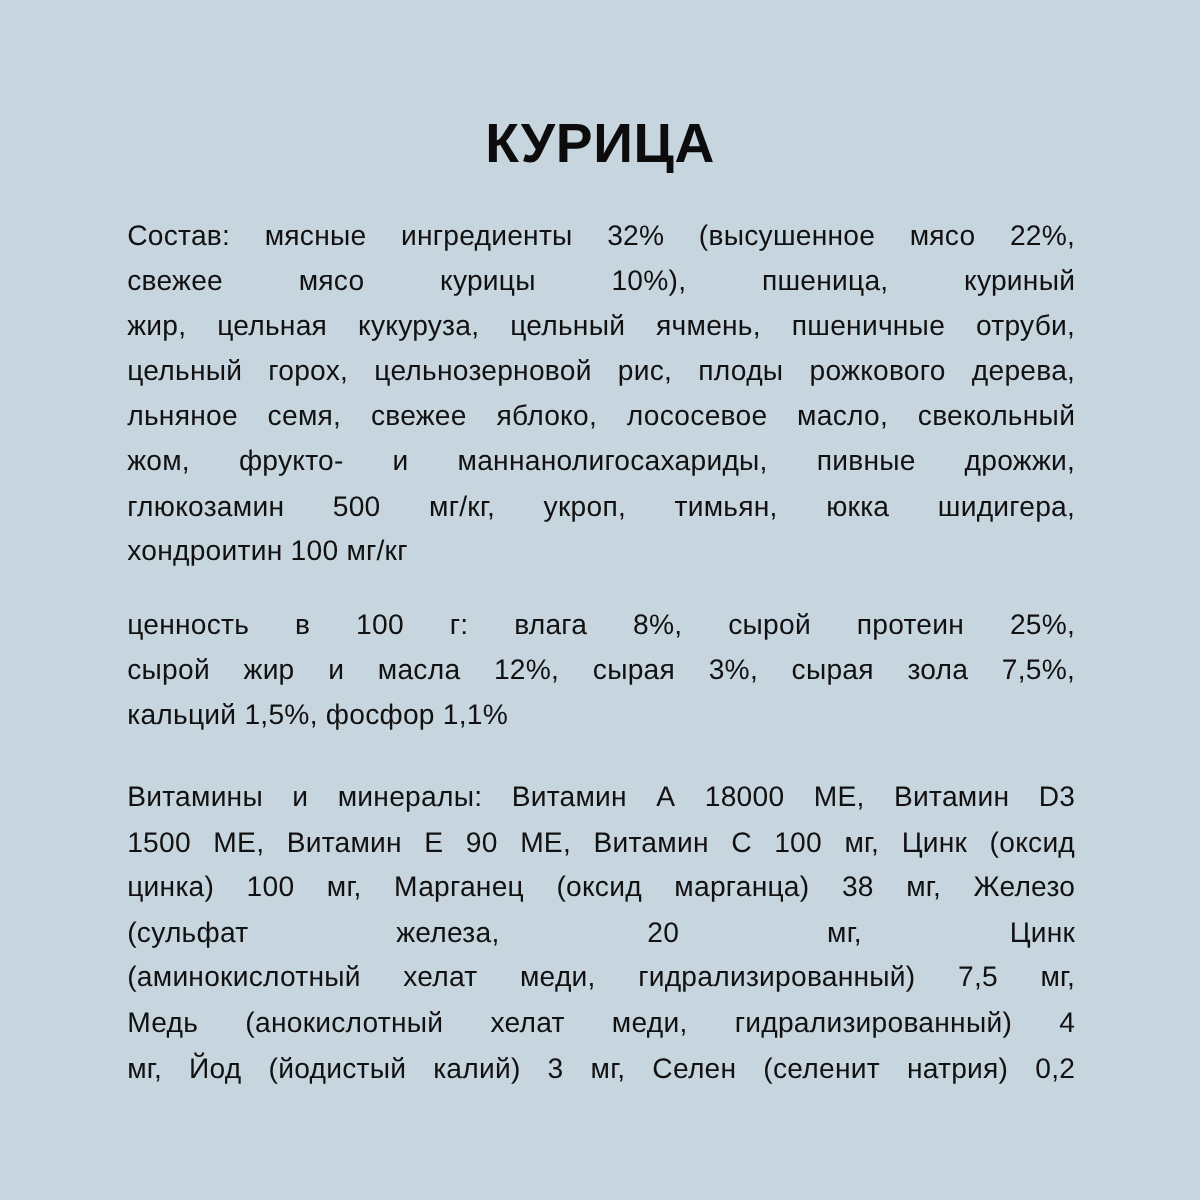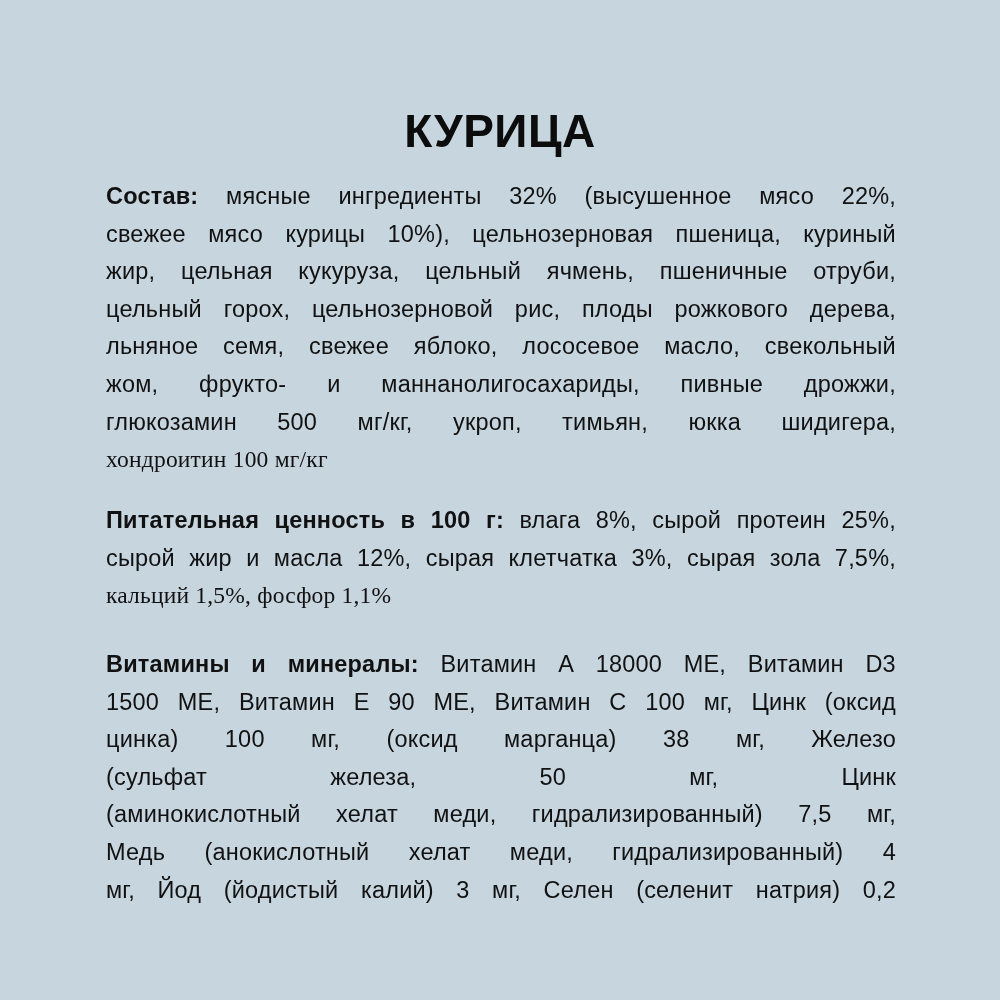--- a/index.html
+++ b/index.html
@@ -4,33 +4,33 @@
 <style>
   html, body { margin: 0; padding: 0; }
   body {
     width: 1000px; height: 1000px; overflow: hidden;
     background: #c7d5df;
     font-family: "Liberation Sans", "DejaVu Sans", sans-serif;
     color: #111;
     position: relative;
   }
   .title {
-    position: absolute; top: 104px; left: 0; width: 1000px;
+    position: absolute; top: 92px; left: 0; width: 1000px;
     text-align: center; font-weight: bold; font-size: 46px;
     letter-spacing: 0.5px; color: #0c0c0c;
   }
   .section { position: absolute; left: 106px; width: 790px; }
   .line {
     display: block; font-size: 23.5px; height: 37.6px; line-height: 37.6px;
     text-align: justify; text-align-last: justify; white-space: nowrap;
     letter-spacing: 0.2px;
   }
-  .line.last { text-align-last: left; font-family: Liberation Serif, serif; }
+  .line.last { text-align-last: left; }
   .line .jw { display: flex; justify-content: space-between; width: 100%; }
-  .label { font-weight: bold; }
+  .label { font-weight: normal; }
   #s1 { top: 178px; }
   #s2 { top: 502px; }
   #s3 { top: 646px; }
 </style>
 </head>
 <body>
 
 <div class="title">КУРИЦА</div>
 
 <div class="section" id="s1">
@@ -44,21 +44,20 @@
         <span>мясо</span>
         <span>22%,</span>
       </span>
     </div>
   <div class="line">
       <span class="jw">
         <span>свежее</span>
         <span>мясо</span>
         <span>курицы</span>
         <span>10%),</span>
-        <span>цельнозерновая</span>
         <span>пшеница,</span>
         <span>куриный</span>
       </span>
     </div>
   <div class="line">
       <span class="jw">
         <span>жир,</span>
         <span>цельная</span>
         <span>кукуруза,</span>
         <span>цельный</span>
@@ -109,41 +108,39 @@
         <span>юкка</span>
         <span>шидигера,</span>
       </span>
     </div>
   <div class="line last">хондроитин 100 мг/кг</div>
 </div>
 
 <div class="section" id="s2">
   <div class="line">
       <span class="jw">
-        <span class="label">Питательная</span>
         <span class="label">ценность</span>
         <span class="label">в</span>
         <span class="label">100</span>
         <span class="label">г:</span>
         <span>влага</span>
         <span>8%,</span>
         <span>сырой</span>
         <span>протеин</span>
         <span>25%,</span>
       </span>
     </div>
   <div class="line">
       <span class="jw">
         <span>сырой</span>
         <span>жир</span>
         <span>и</span>
         <span>масла</span>
         <span>12%,</span>
         <span>сырая</span>
-        <span>клетчатка</span>
         <span>3%,</span>
         <span>сырая</span>
         <span>зола</span>
         <span>7,5%,</span>
       </span>
     </div>
   <div class="line last">кальций 1,5%, фосфор 1,1%</div>
 </div>
 
 <div class="section" id="s3">
@@ -174,32 +171,33 @@
         <span>мг,</span>
         <span>Цинк</span>
         <span>(оксид</span>
       </span>
     </div>
   <div class="line">
       <span class="jw">
         <span>цинка)</span>
         <span>100</span>
         <span>мг,</span>
+        <span>Марганец</span>
         <span>(оксид</span>
         <span>марганца)</span>
         <span>38</span>
         <span>мг,</span>
         <span>Железо</span>
       </span>
     </div>
   <div class="line">
       <span class="jw">
         <span>(сульфат</span>
         <span>железа,</span>
-        <span>50</span>
+        <span>20</span>
         <span>мг,</span>
         <span>Цинк</span>
       </span>
     </div>
   <div class="line">
       <span class="jw">
         <span>(аминокислотный</span>
         <span>хелат</span>
         <span>меди,</span>
         <span>гидрализированный)</span>

